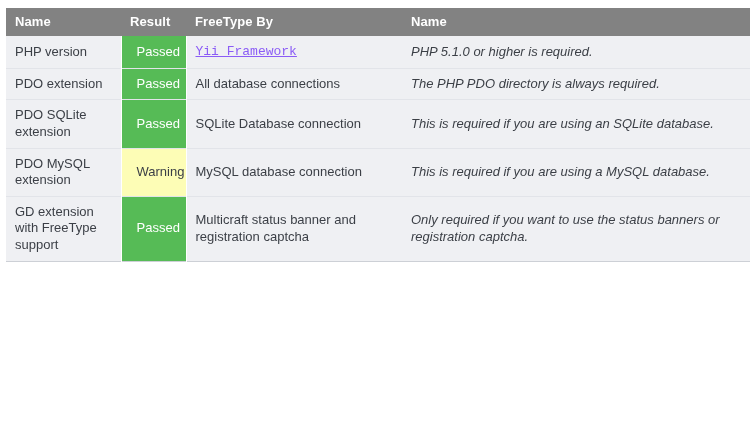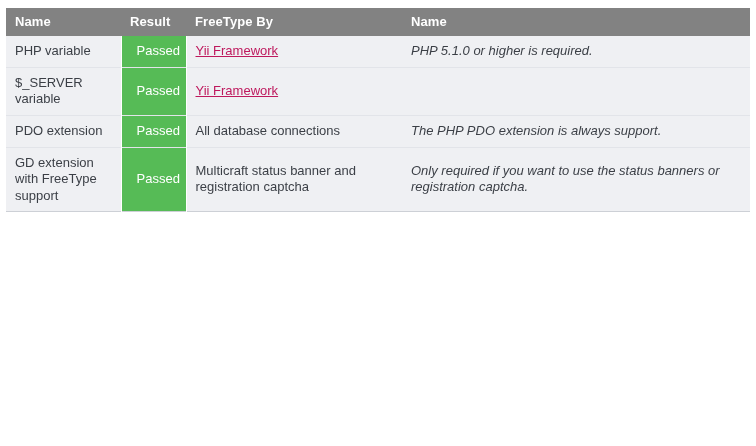--- a/index.html
+++ b/index.html
@@ -78,23 +78,24 @@
     box-sizing: border-box;
     padding-left: 6px;
     font-size: 13px;
   }
   td.result-cell.passed  { background: #56bb56; }
   td.result-cell.warning { background: #fdfdb6; }
   .result-box.passed  { color: #ffffff; }
   .result-box.warning { color: #3b3f46; }
 
   td.req-cell a.link {
-    color: #be185d;
+    color: #8b5cf6;
     text-decoration: underline;
     cursor: pointer;
+    font-family: Liberation Mono, monospace;
   }
   td.memo-cell {
     padding-left: 11px;
     padding-right: 10px;
     font-style: italic;
   }
 </style>
 </head>
 <body>
 
@@ -109,42 +110,50 @@
     <thead>
       <tr>
         <th>Name</th>
         <th>Result</th>
         <th>FreeType By</th>
         <th>Name</th>
       </tr>
     </thead>
     <tbody id="table-body">
         <tr>
-          <td class="name-cell">PHP variable</td>
+          <td class="name-cell">PHP version</td>
           <td class="result-cell passed">
             <div class="result-box passed">Passed</div>
           </td>
           <td class="req-cell"><a class="link">Yii Framework</a></td>
           <td class="memo-cell">PHP 5.1.0 or higher is required.</td>
         </tr>
         <tr>
-          <td class="name-cell">$_SERVER variable</td>
-          <td class="result-cell passed">
-            <div class="result-box passed">Passed</div>
-          </td>
-          <td class="req-cell"><a class="link">Yii Framework</a></td>
-          <td class="memo-cell"></td>
-        </tr>
-        <tr>
           <td class="name-cell">PDO extension</td>
           <td class="result-cell passed">
             <div class="result-box passed">Passed</div>
           </td>
           <td class="req-cell"><span>All database connections</span></td>
-          <td class="memo-cell">The PHP PDO extension is always support.</td>
+          <td class="memo-cell">The PHP PDO directory is always required.</td>
+        </tr>
+        <tr>
+          <td class="name-cell">PDO SQLite extension</td>
+          <td class="result-cell passed">
+            <div class="result-box passed">Passed</div>
+          </td>
+          <td class="req-cell"><span>SQLite Database connection</span></td>
+          <td class="memo-cell">This is required if you are using an SQLite database.</td>
+        </tr>
+        <tr>
+          <td class="name-cell">PDO MySQL extension</td>
+          <td class="result-cell warning">
+            <div class="result-box warning">Warning</div>
+          </td>
+          <td class="req-cell"><span>MySQL database connection</span></td>
+          <td class="memo-cell">This is required if you are using a MySQL database.</td>
         </tr>
         <tr>
           <td class="name-cell">GD extension with FreeType support</td>
           <td class="result-cell passed">
             <div class="result-box passed">Passed</div>
           </td>
           <td class="req-cell"><span>Multicraft status banner and registration captcha</span></td>
           <td class="memo-cell">Only required if you want to use the status banners or registration captcha.</td>
         </tr>
       </tbody>

